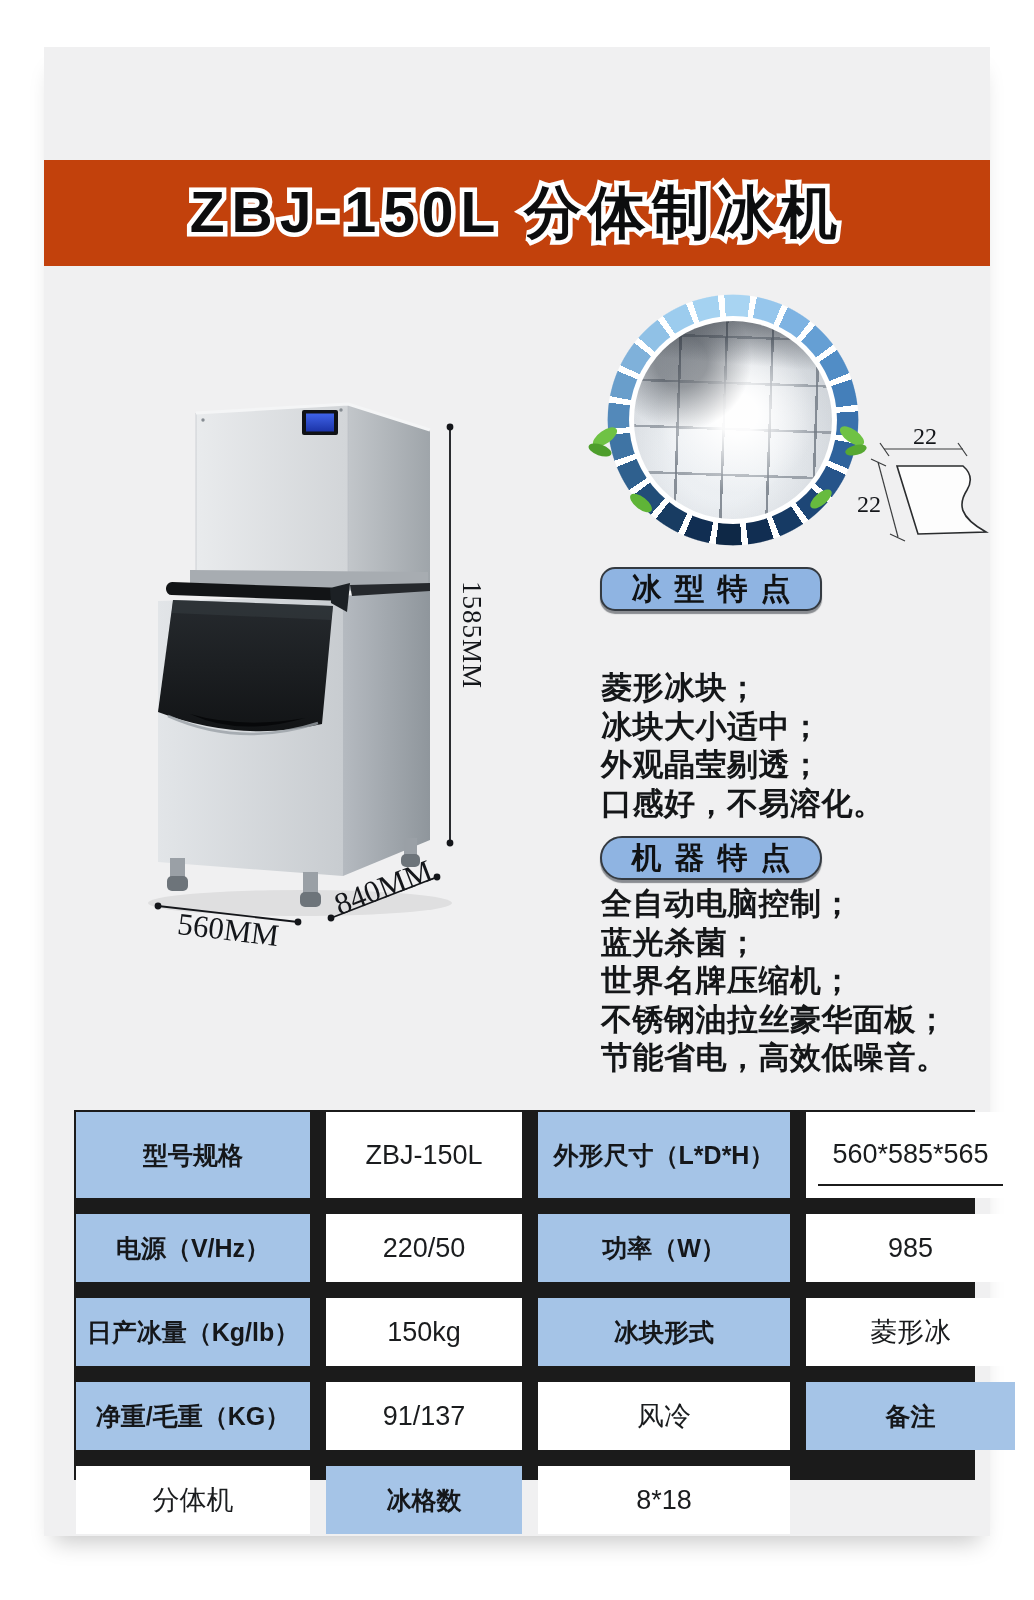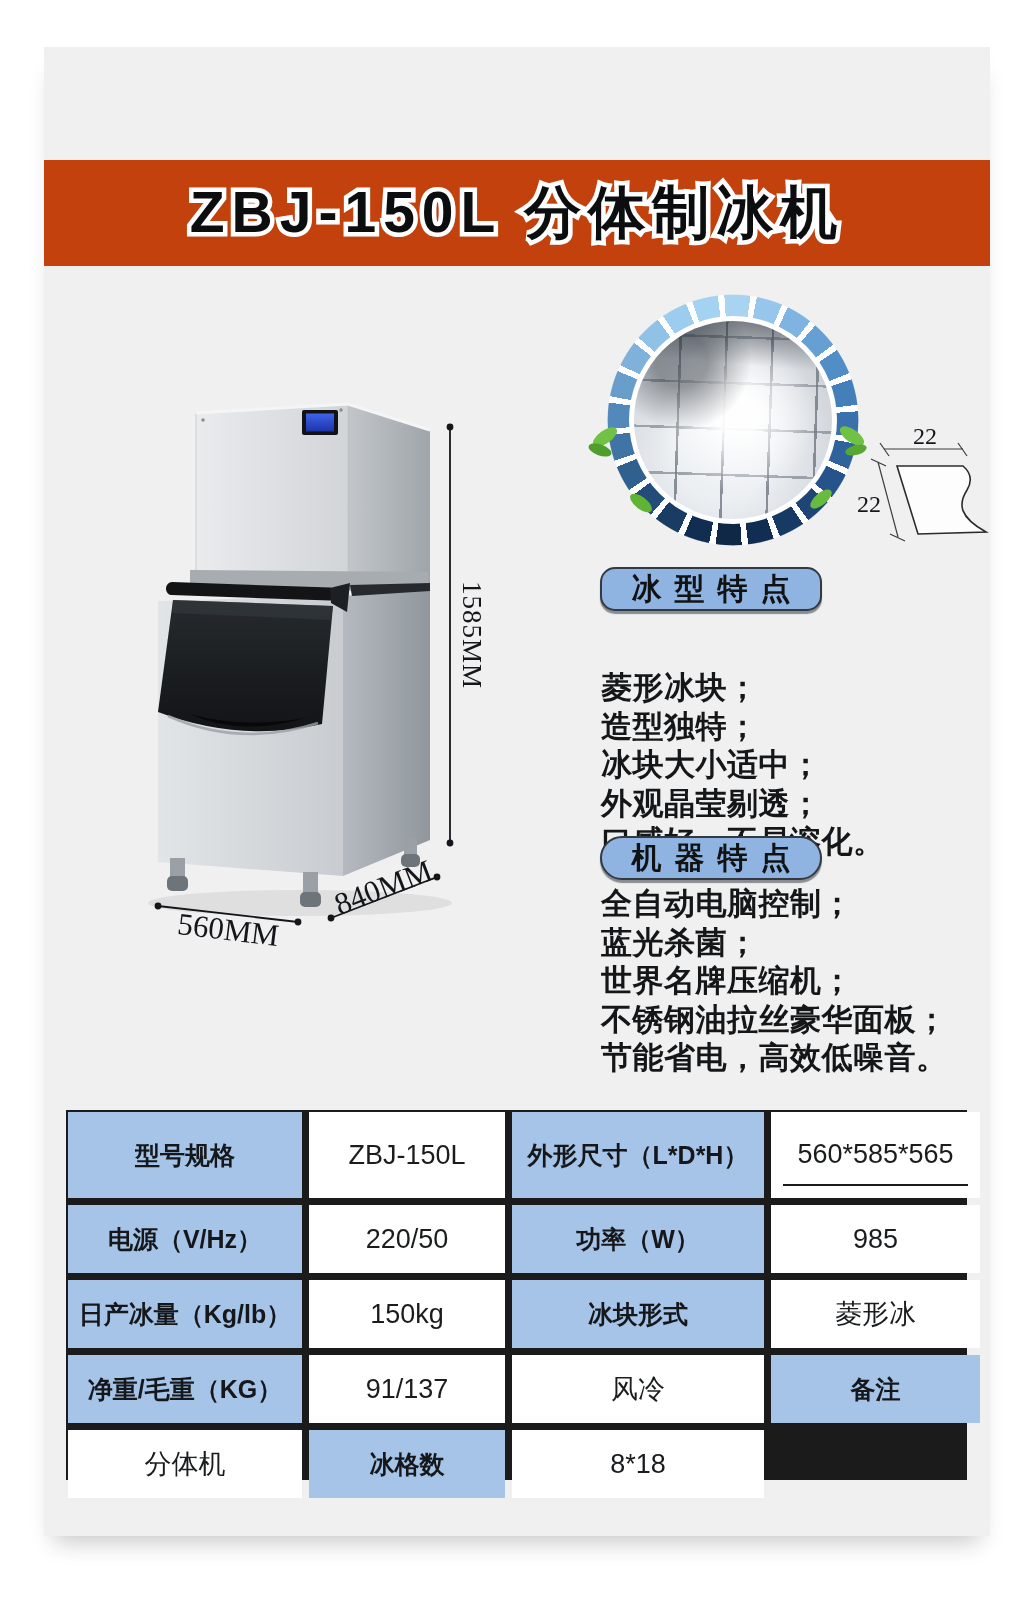--- a/index.html
+++ b/index.html
@@ -68,24 +68,24 @@
     box-shadow:0 3px 1px rgba(52,58,65,.55);box-sizing:border-box;
   }
   .badge-ice{top:567px;}
   .badge-machine{top:836px;border-radius:22px;}
   .features{position:absolute;left:601px;font-size:31px;font-weight:700;color:#141618;line-height:38.5px;letter-spacing:0.5px;white-space:nowrap;margin-top:43px;}
   .features-ice{top:626px;}
   .features-machine{top:842px;}
 
   
   .spec-table{
-    position:absolute;left:66px;top:1110px;width:901px;height:370px;box-sizing:border-box;
+    position:absolute;left:74px;top:1110px;width:901px;height:370px;box-sizing:border-box;
     display:grid;grid-template-columns:234px 196px 252px 209px;
     grid-template-rows:86px 68px 68px 68px 68px;
-    gap:7px;background:#1b1b1b;border:2px solid #1b1b1b;
+    gap:16px;background:#1b1b1b;border:2px solid #1b1b1b;
   }
   .cell{display:flex;align-items:center;justify-content:center;text-align:center;}
   .cell.label{background:#a5c4e7;font-weight:700;font-size:25px;color:#15171a;}
   .cell.value{background:#ffffff;font-size:27px;font-weight:400;color:#1a1c1e;}
   .cell.split{flex-direction:column;padding:12px;justify-content:center;}
   .split .half{flex:1;width:100%;display:flex;align-items:center;justify-content:center;}
   .split .sep{height:2px;width:100%;background:#1b1b1b;}
 
   svg text{font-family:"Liberation Serif","DejaVu Serif",serif;fill:#14161a;}
 </style>
@@ -209,21 +209,20 @@
     <line x1="871" y1="459" x2="886" y2="466"></line>
     <line x1="890" y1="534" x2="905" y2="541"></line>
   </g>
   <text x="925" y="444" text-anchor="middle" font-size="24">22</text>
   <text x="869" y="512" text-anchor="middle" font-size="24">22</text>
 </svg>
 
 <div class="badge badge-ice">冰型特点</div>
 <div class="features features-ice">
   <div>菱形冰块；</div>
-  <div>造型独特；</div>
   <div>冰块大小适中；</div>
   <div>外观晶莹剔透；</div>
   <div>口感好，不易溶化。</div>
 </div>
 
 <div class="badge badge-machine">机器特点</div>
 <div class="features features-machine">
   <div>全自动电脑控制；</div>
   <div>蓝光杀菌；</div>
   <div>世界名牌压缩机；</div>

